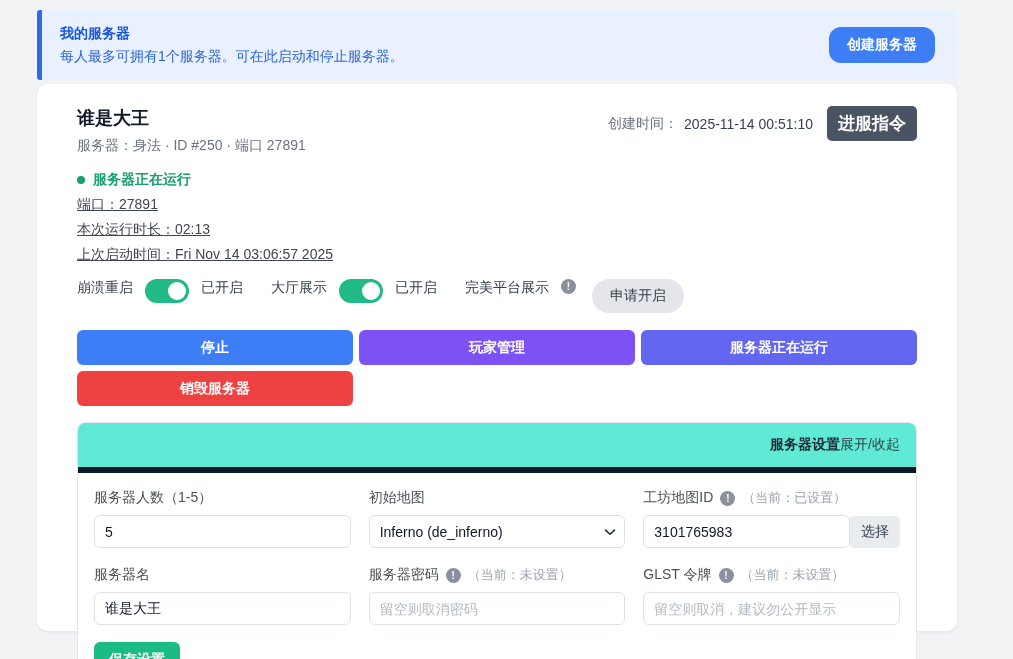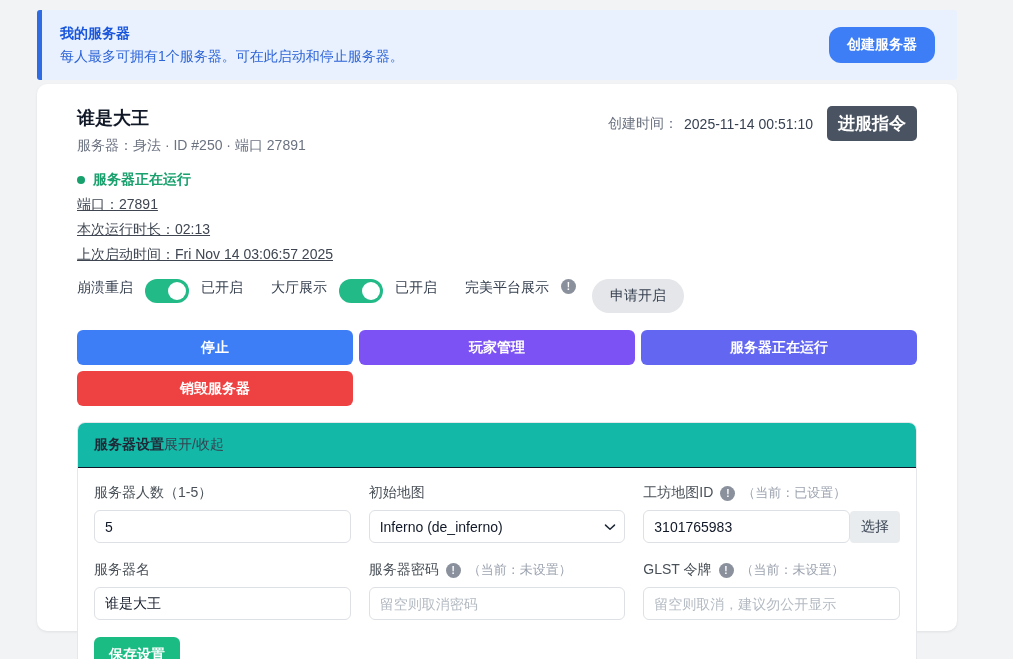--- a/index.html
+++ b/index.html
@@ -78,22 +78,22 @@
   .btn-stop { background:#3d7ef7; }
   .btn-players { background:#7c52f4; }
   .btn-title { background:#6366f1; }
   .btn-destroy { background:#ee4242; }
 
   
   .settings {
     margin-top:16px; border:1px solid #e5e7eb; border-radius:8px; overflow:hidden;
   }
   .settings-head {
-    display:flex; justify-content:flex-start; align-items:center;
-    padding:13px 16px; background:#14b8a6; border-bottom:1px solid #0f172a;
+    display:flex; justify-content:flex-end; align-items:center;
+    padding:13px 16px; background:#5eead4; border-bottom:6px solid #0f172a;
   }
   .settings-title { font-weight:bold; color:#1f2937; font-size:14px; }
   .settings-toggle { color:#374151; font-size:14px; cursor:pointer; }
   .settings-body { padding:16px; background:#fff; }
   .form-grid { display:grid; grid-template-columns:1fr 1fr 1fr; column-gap:18px; row-gap:18px; }
   .field-label-row { display:flex; align-items:center; gap:7px; margin-bottom:8px; height:18px; }
   .field-label { color:#495057; font-size:14px; }
   .field-hint { color:#9ca3af; font-size:13px; }
   .text-input {
     width:100%; height:33px; border:1px solid #dde0e4; border-radius:6px;

